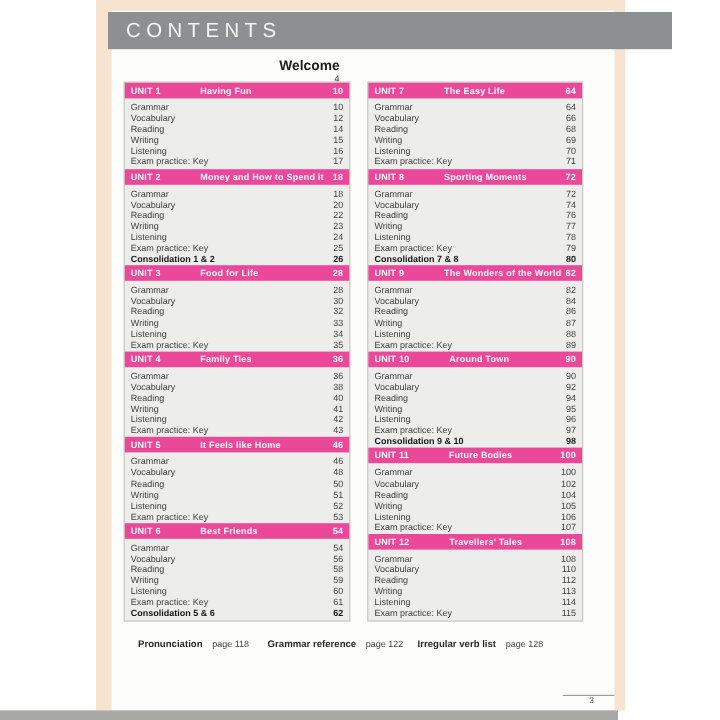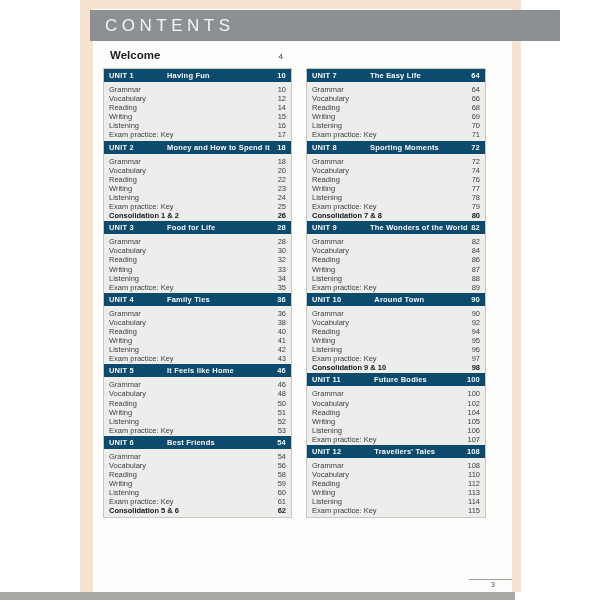--- a/index.html
+++ b/index.html
@@ -14,29 +14,29 @@
   .header-bar{
     position:absolute;left:-3px;top:1px;width:470px;height:31px;background:#8d9092;
     display:flex;align-items:center;padding-left:15px;box-sizing:border-box;
   }
   .header-bar .title{
     color:#f4f4f3;font-size:17px;letter-spacing:4.5px;font-weight:400;
   }
   .welcome-row{
     position:absolute;left:17px;top:40px;width:173px;display:flex;
     justify-content:space-between;align-items:flex-end;
-    font-weight:bold;font-size:11.5px;color:#1c1c1c;
+    font-weight:bold;font-size:11.5px;color:#1c1c1c;flex-direction:column;
   }
   .welcome-row .w-page{font-weight:normal;font-size:8px;color:#3e3e3e;}
   .columns{position:absolute;left:10px;top:59px;display:flex;gap:14px;align-items:flex-start;}
   .panel{background:#ededec;border:1px solid #c7c7c4;box-sizing:border-box;}
   .panel.col0{width:189px;}
   .panel.col1{width:180px;}
   .unit-bar{
-    height:13px;background:#0c4a6e;color:#fafafa;display:flex;align-items:center;
+    height:13px;background:#ec4899;color:#fafafa;display:flex;align-items:center;
     font-size:7.5px;letter-spacing:.2px;padding:0 5px;font-weight:bold;
   }
   .unit-bar .unit-title{margin-left:6px;font-weight:bold;padding-left:27px;}
   .unit-bar .unit-num{margin-left:auto;font-weight:bold;}
   .items{padding:3px 0 1px 0;}
   .item-row{
     display:flex;justify-content:space-between;align-items:baseline;
     font-size:7.5px;line-height:9.1px;padding:0 5px;color:#3e3e3e;
   }
   .item-row.bold{font-weight:bold;color:#161616;}
@@ -554,19 +554,30 @@
   <div class="item-row">
     <span class="item-label">Exam practice: Key</span>
     <span class="item-page">115</span>
   </div>
 
 </div>
   </div>
 </div>
       </div>
 
+    <div class="footer">
+      <span class="ref ref0">
+        <span class="ref-label">Pronunciation</span><span class="ref-page">page 118</span>
+      </span>
+      <span class="ref ref1">
+        <span class="ref-label">Grammar reference</span><span class="ref-page">page 122</span>
+      </span>
+      <span class="ref ref2">
+        <span class="ref-label">Irregular verb list</span><span class="ref-page">page 128</span>
+      </span>
+    </div>
 
     <div class="pageno-line"></div>
     <span class="pageno">3</span>
   </div>
 
   <div class="bottom-strip"></div>
 </div>
 
 </body></html>

